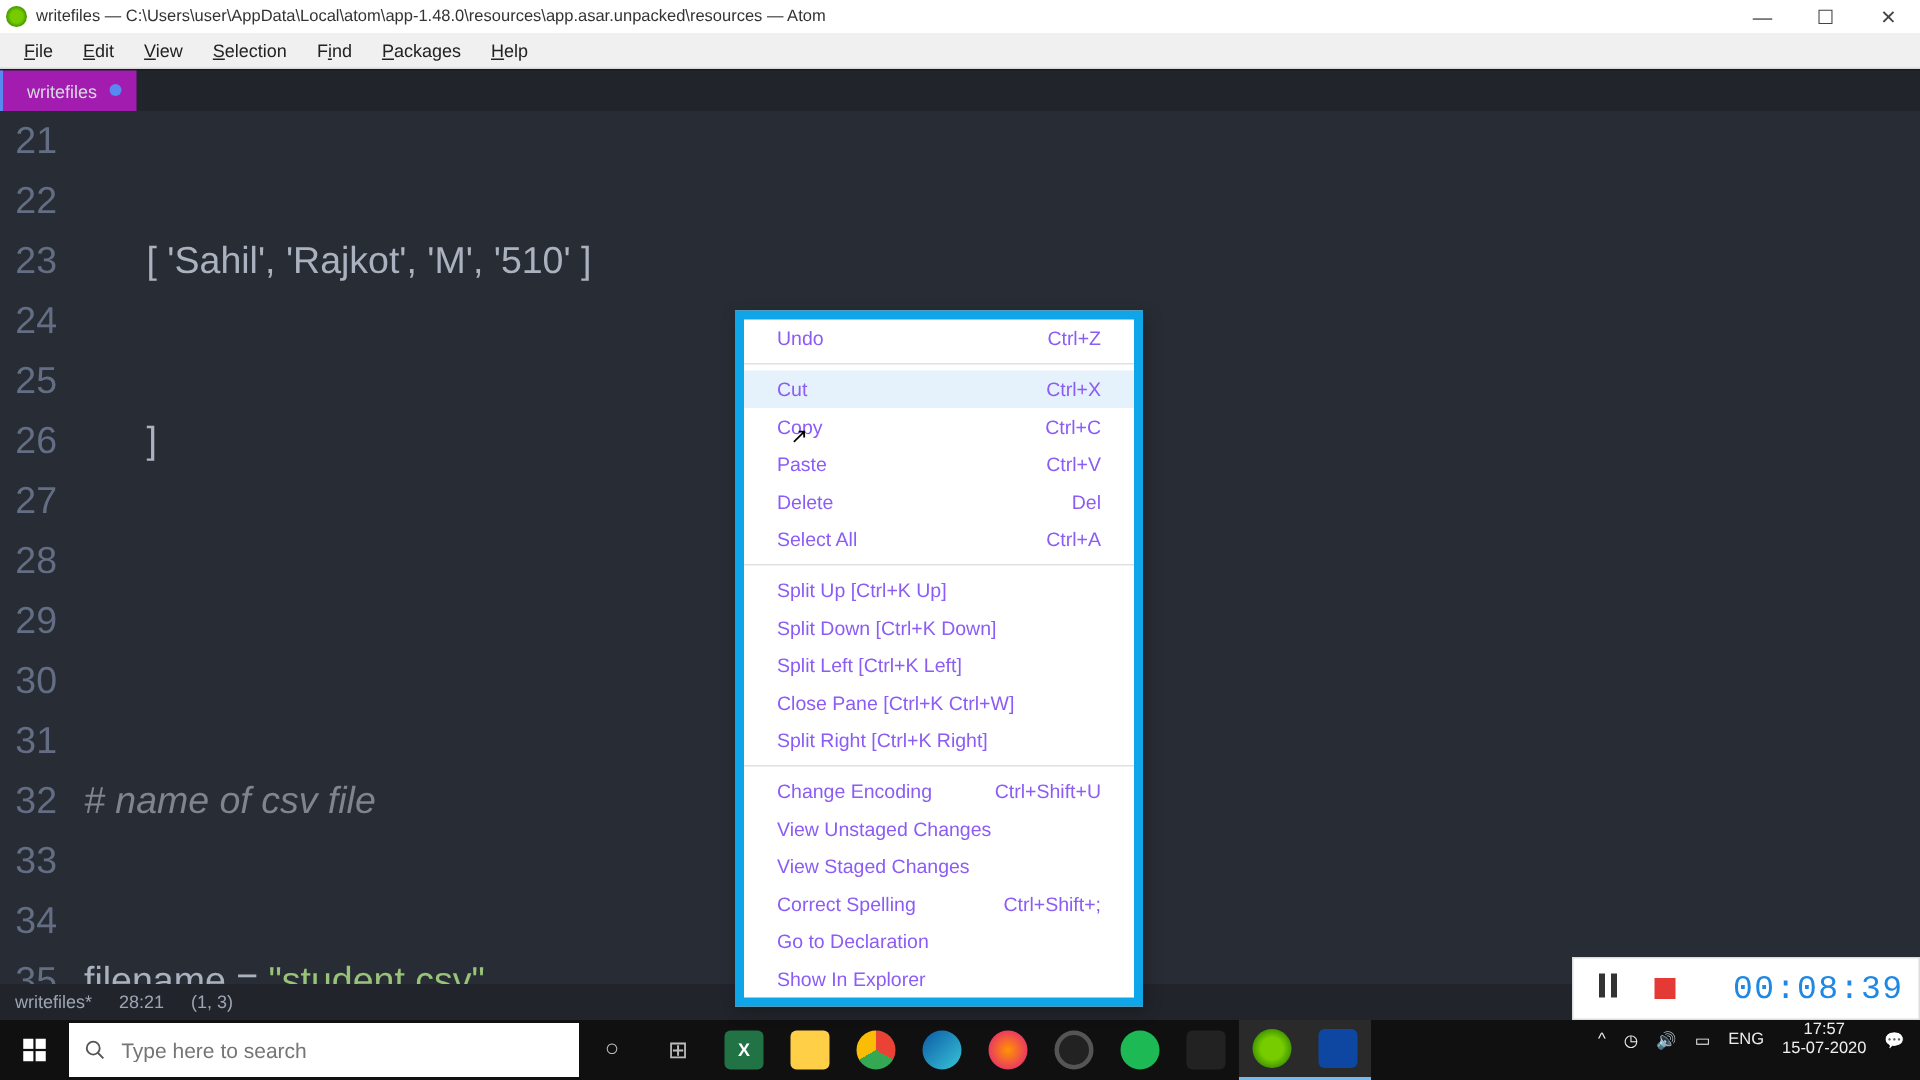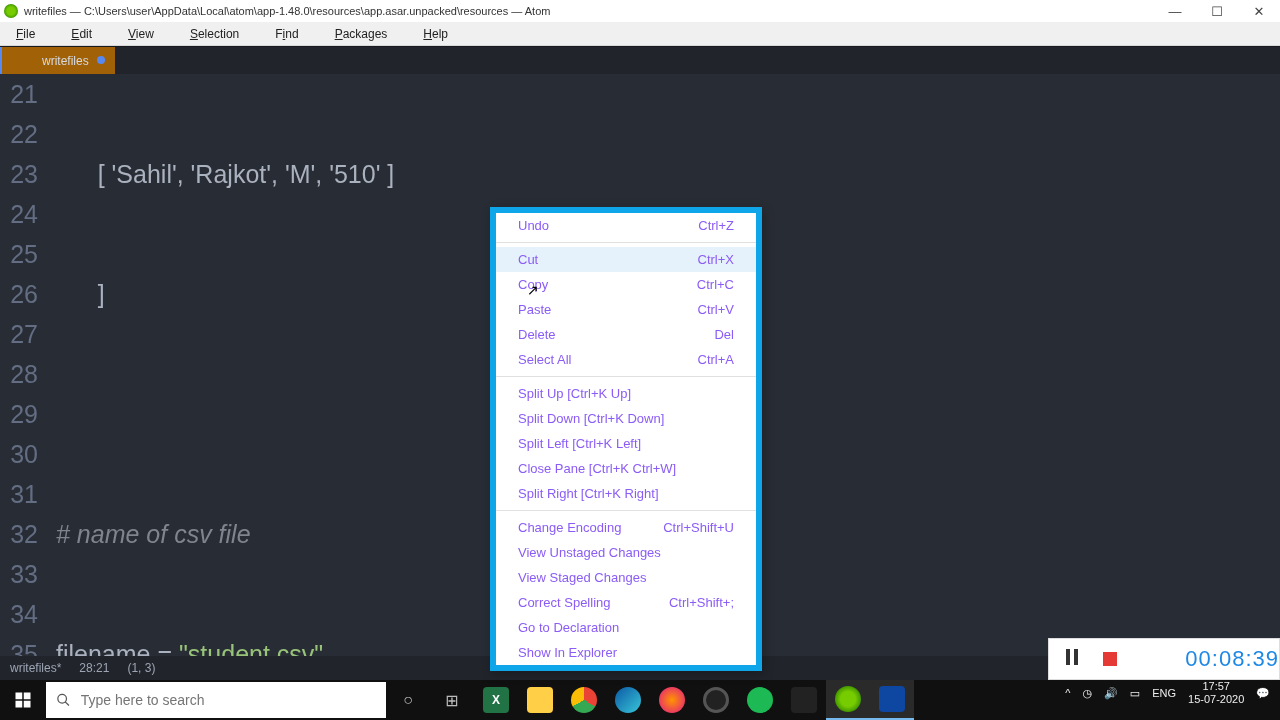--- a/index.html
+++ b/index.html
@@ -6,27 +6,27 @@
 body { width:1280px; height:720px; overflow:hidden; background:#282c34; position:relative; }
 
 
 .titlebar { height:22px; background:#fff; display:flex; align-items:center; padding:0 4px; font-size:11px; color:#333; }
 .titlebar .app-icon { width:14px; height:14px; background:radial-gradient(circle,#7c0 40%,#490 70%); border-radius:50%; margin-right:6px; }
 .titlebar .title-text { flex:1; }
 .titlebar .wincontrols { display:flex; gap:24px; padding-right:8px; }
 .titlebar .wincontrols span { cursor:pointer; color:#444; font-size:13px; display:inline-block; width:18px; text-align:center; }
 
 
-.menubar { height:24px; background:#f0f0f0; display:flex; align-items:center; padding:0 6px; font-size:12px; color:#222; border-bottom:1px solid #d8d8d8;gap:16px; }
+.menubar { height:24px; background:#f0f0f0; display:flex; align-items:center; padding:0 6px; font-size:12px; color:#222; border-bottom:1px solid #d8d8d8; }
 .menubar .mitem { padding:2px 10px; cursor:pointer; }
 .menubar .mitem u { text-decoration:underline; }
 
 
 .tabbar { height:28px; background:#21252b; display:flex; align-items:center; border-top:1px solid #181a1f; }
-.tab { height:100%; padding:0 26px 0 40px; display:flex; align-items:center; color:#d7dae0; font-size:12px; position:relative; border-left:2px solid #568af2; background:#a16207; }
+.tab { height:100%; padding:0 26px 0 16px; display:flex; align-items:center; color:#d7dae0; font-size:12px; position:relative; border-left:2px solid #568af2; background:#a21caf; }
 .tab .dirty-dot { width:8px; height:8px; background:#568af2; border-radius:50%; position:absolute; right:10px; top:9px; }
 
 
 .editor { position:absolute; top:74px; left:0; right:0; bottom:64px; display:flex; }
 .gutter { width:56px; text-align:right; padding-top:0; color:#636d83; font-family:"Menlo","Consolas",monospace; font-size:25px; line-height:40px; user-select:none; padding-right:18px;}
 .gutter .ln { }
 .code { flex:1; font-family:"Menlo","Consolas",monospace; font-size:25px; line-height:40px; white-space:pre; color:#abb2bf; position:relative; }
 .code .line { height:40px; }
 .c-comment { color:#7f848e; font-style:italic; }
 .c-ident { color:#abb2bf; }
@@ -44,21 +44,21 @@
 
 .statusbar { position:absolute; left:0; right:0; bottom:40px; height:24px; background:#21252b; color:#9da5b4; font-size:12px; display:flex; align-items:center; padding:0 10px; }
 .statusbar .left { display:flex; gap:18px; }
 .statusbar .right { margin-left:auto; display:flex; gap:18px; }
 
 
 .recorder { position:absolute; right:0; bottom:40px; width:232px; height:42px; background:#fff; border:1px solid #ddd; display:flex; align-items:center; z-index:70; }
 .recorder .btn { width:30px; height:30px; margin-left:8px; display:flex; align-items:center; justify-content:center; cursor:pointer; }
 .recorder .pause-ico span { display:inline-block;width:4px;height:16px;background:#333;margin:0 2px;}
 .recorder .stop-ico { width:14px;height:14px;background:#e53935;}
-.recorder .time { margin-left:auto; font-family:Liberation Sans, sans-serif; font-size:22px; letter-spacing:1px; color:#1e88e5; }
+.recorder .time { margin-left:auto; font-family:Liberation Mono, monospace; font-size:22px; letter-spacing:1px; color:#1e88e5; padding-right:10px; }
 
 
 .taskbar { position:absolute; left:0; right:0; bottom:0; height:40px; background:#101010; display:flex; align-items:flex-start; }
 .taskbar .start { width:46px; height:40px; display:flex; align-items:center; justify-content:center; color:#fff; }
 .taskbar .start svg { width:18px; height:18px; }
 .taskbar .search { flex: 0 0 340px; height:36px; background:#fff; display:flex; align-items:center; padding:0 10px; margin:2px 0; }
 .taskbar .search svg { width:16px; height:16px; margin-right:10px; fill:#555; }
 .taskbar .search input { border:none; outline:none; font-size:14px; width:100%; color:#666;}
 .taskbar .tbicon { width:44px; height:40px; display:flex; align-items:center; justify-content:center; color:#bbb; }
 .taskbar .appicon { width:44px; height:40px; display:flex; align-items:center; justify-content:center; }

